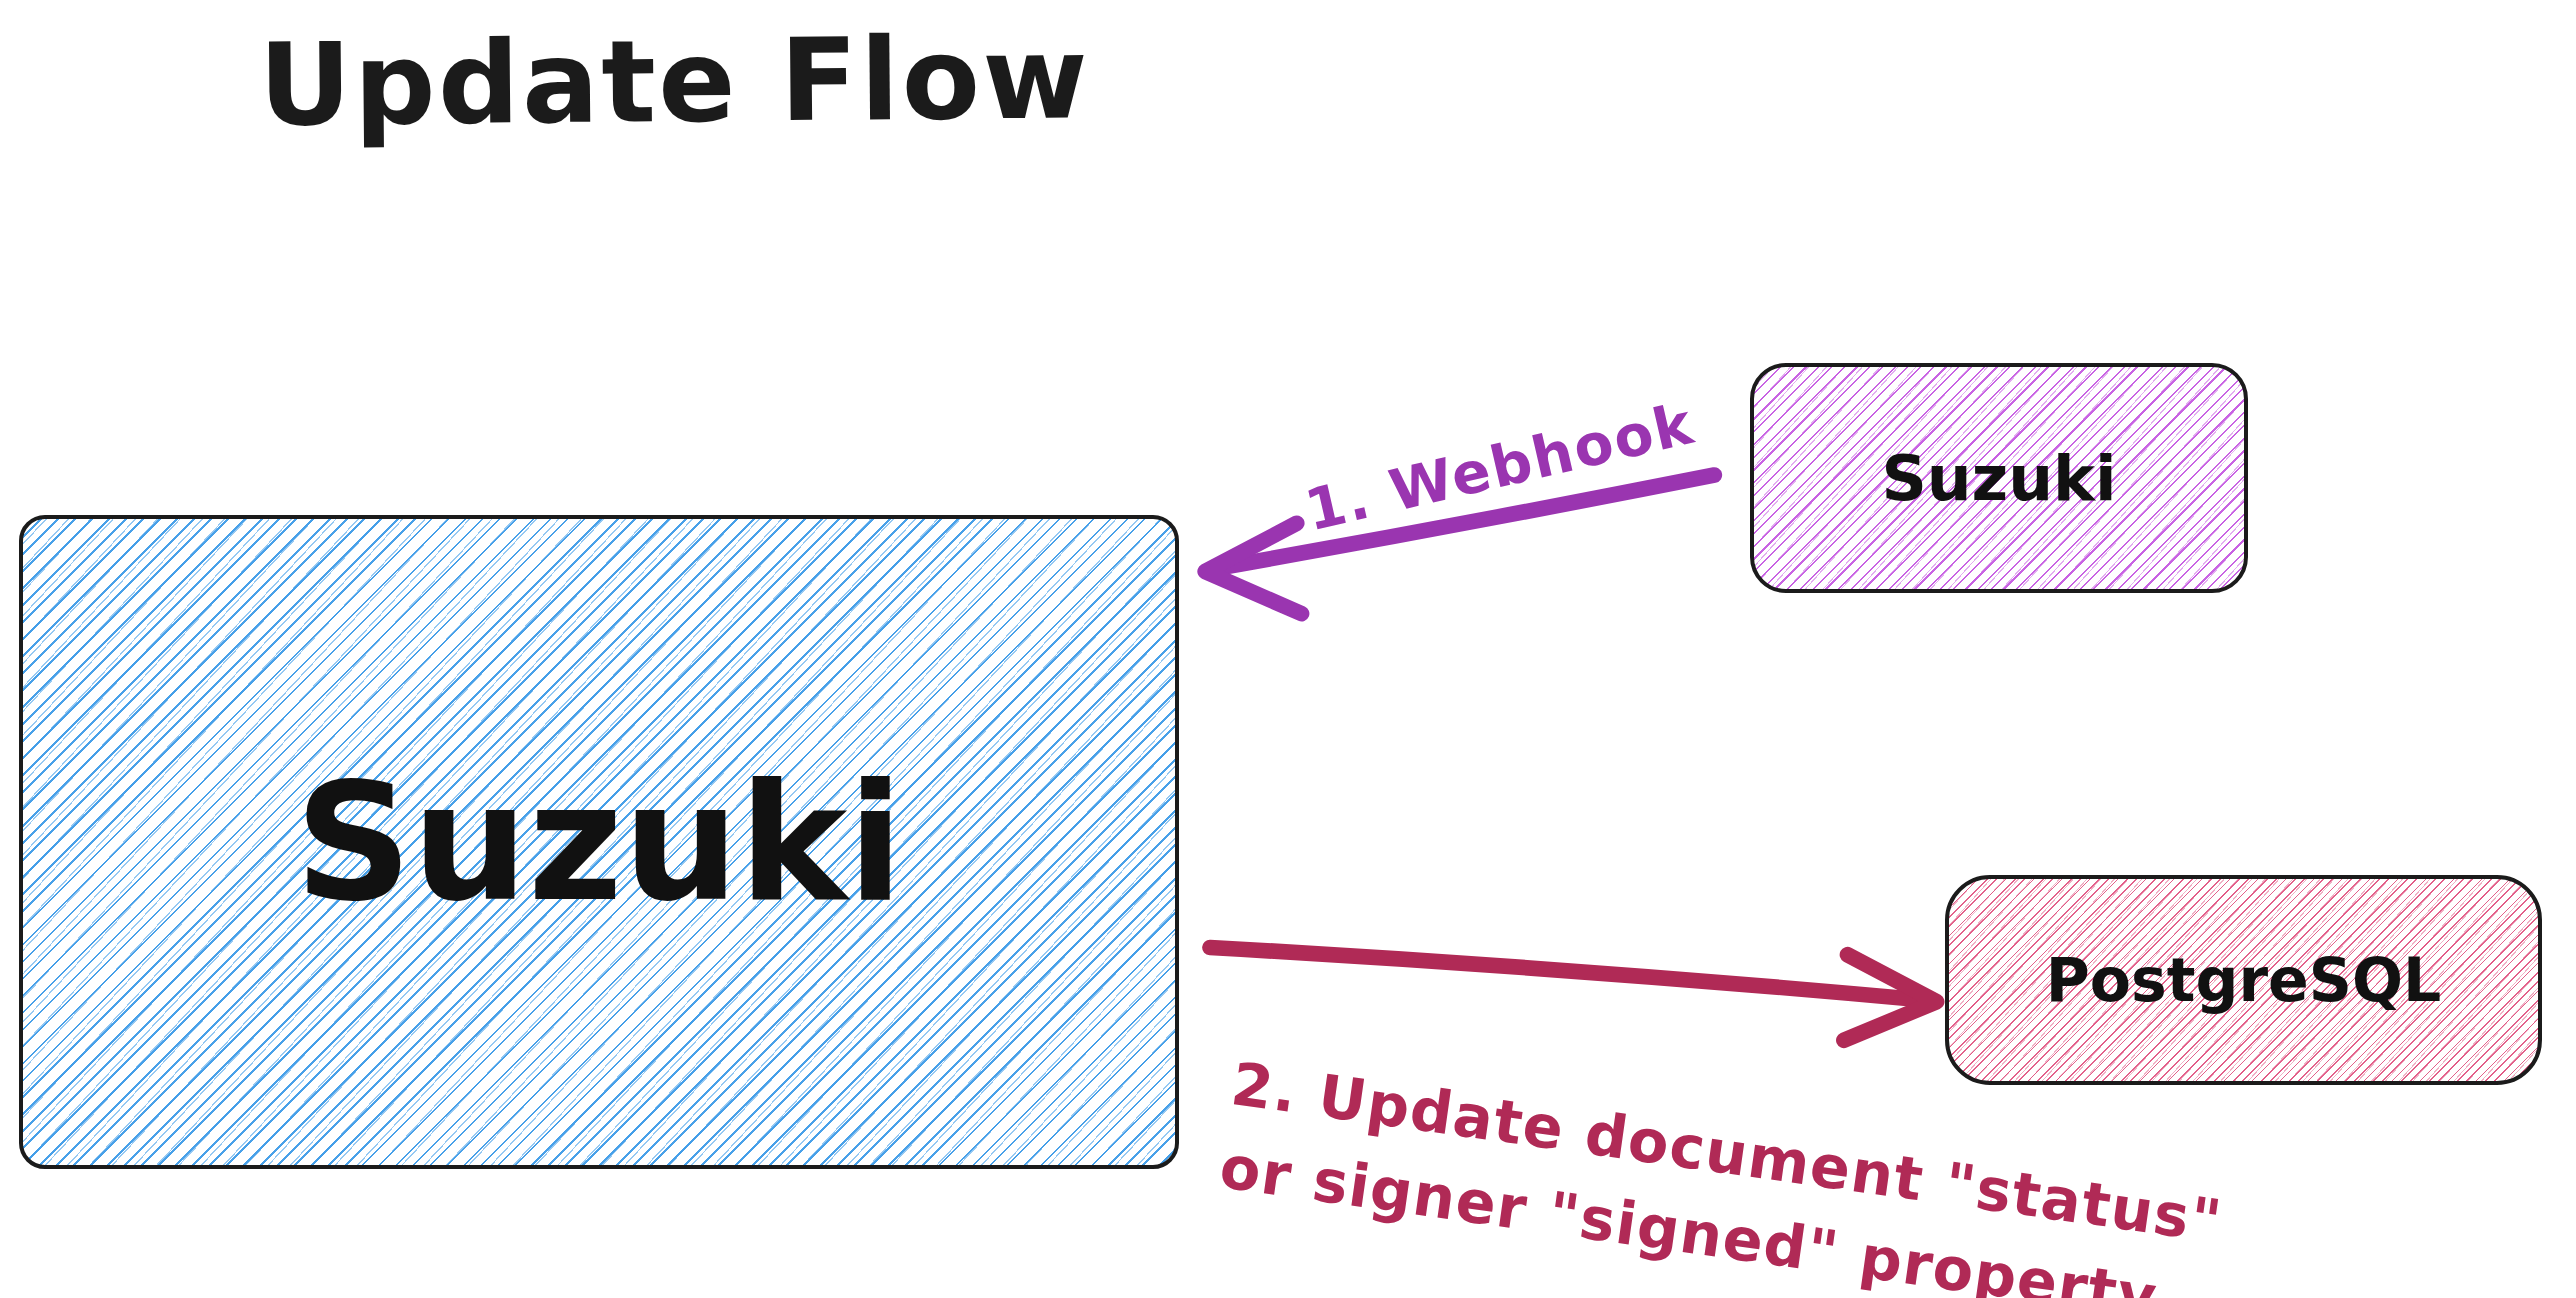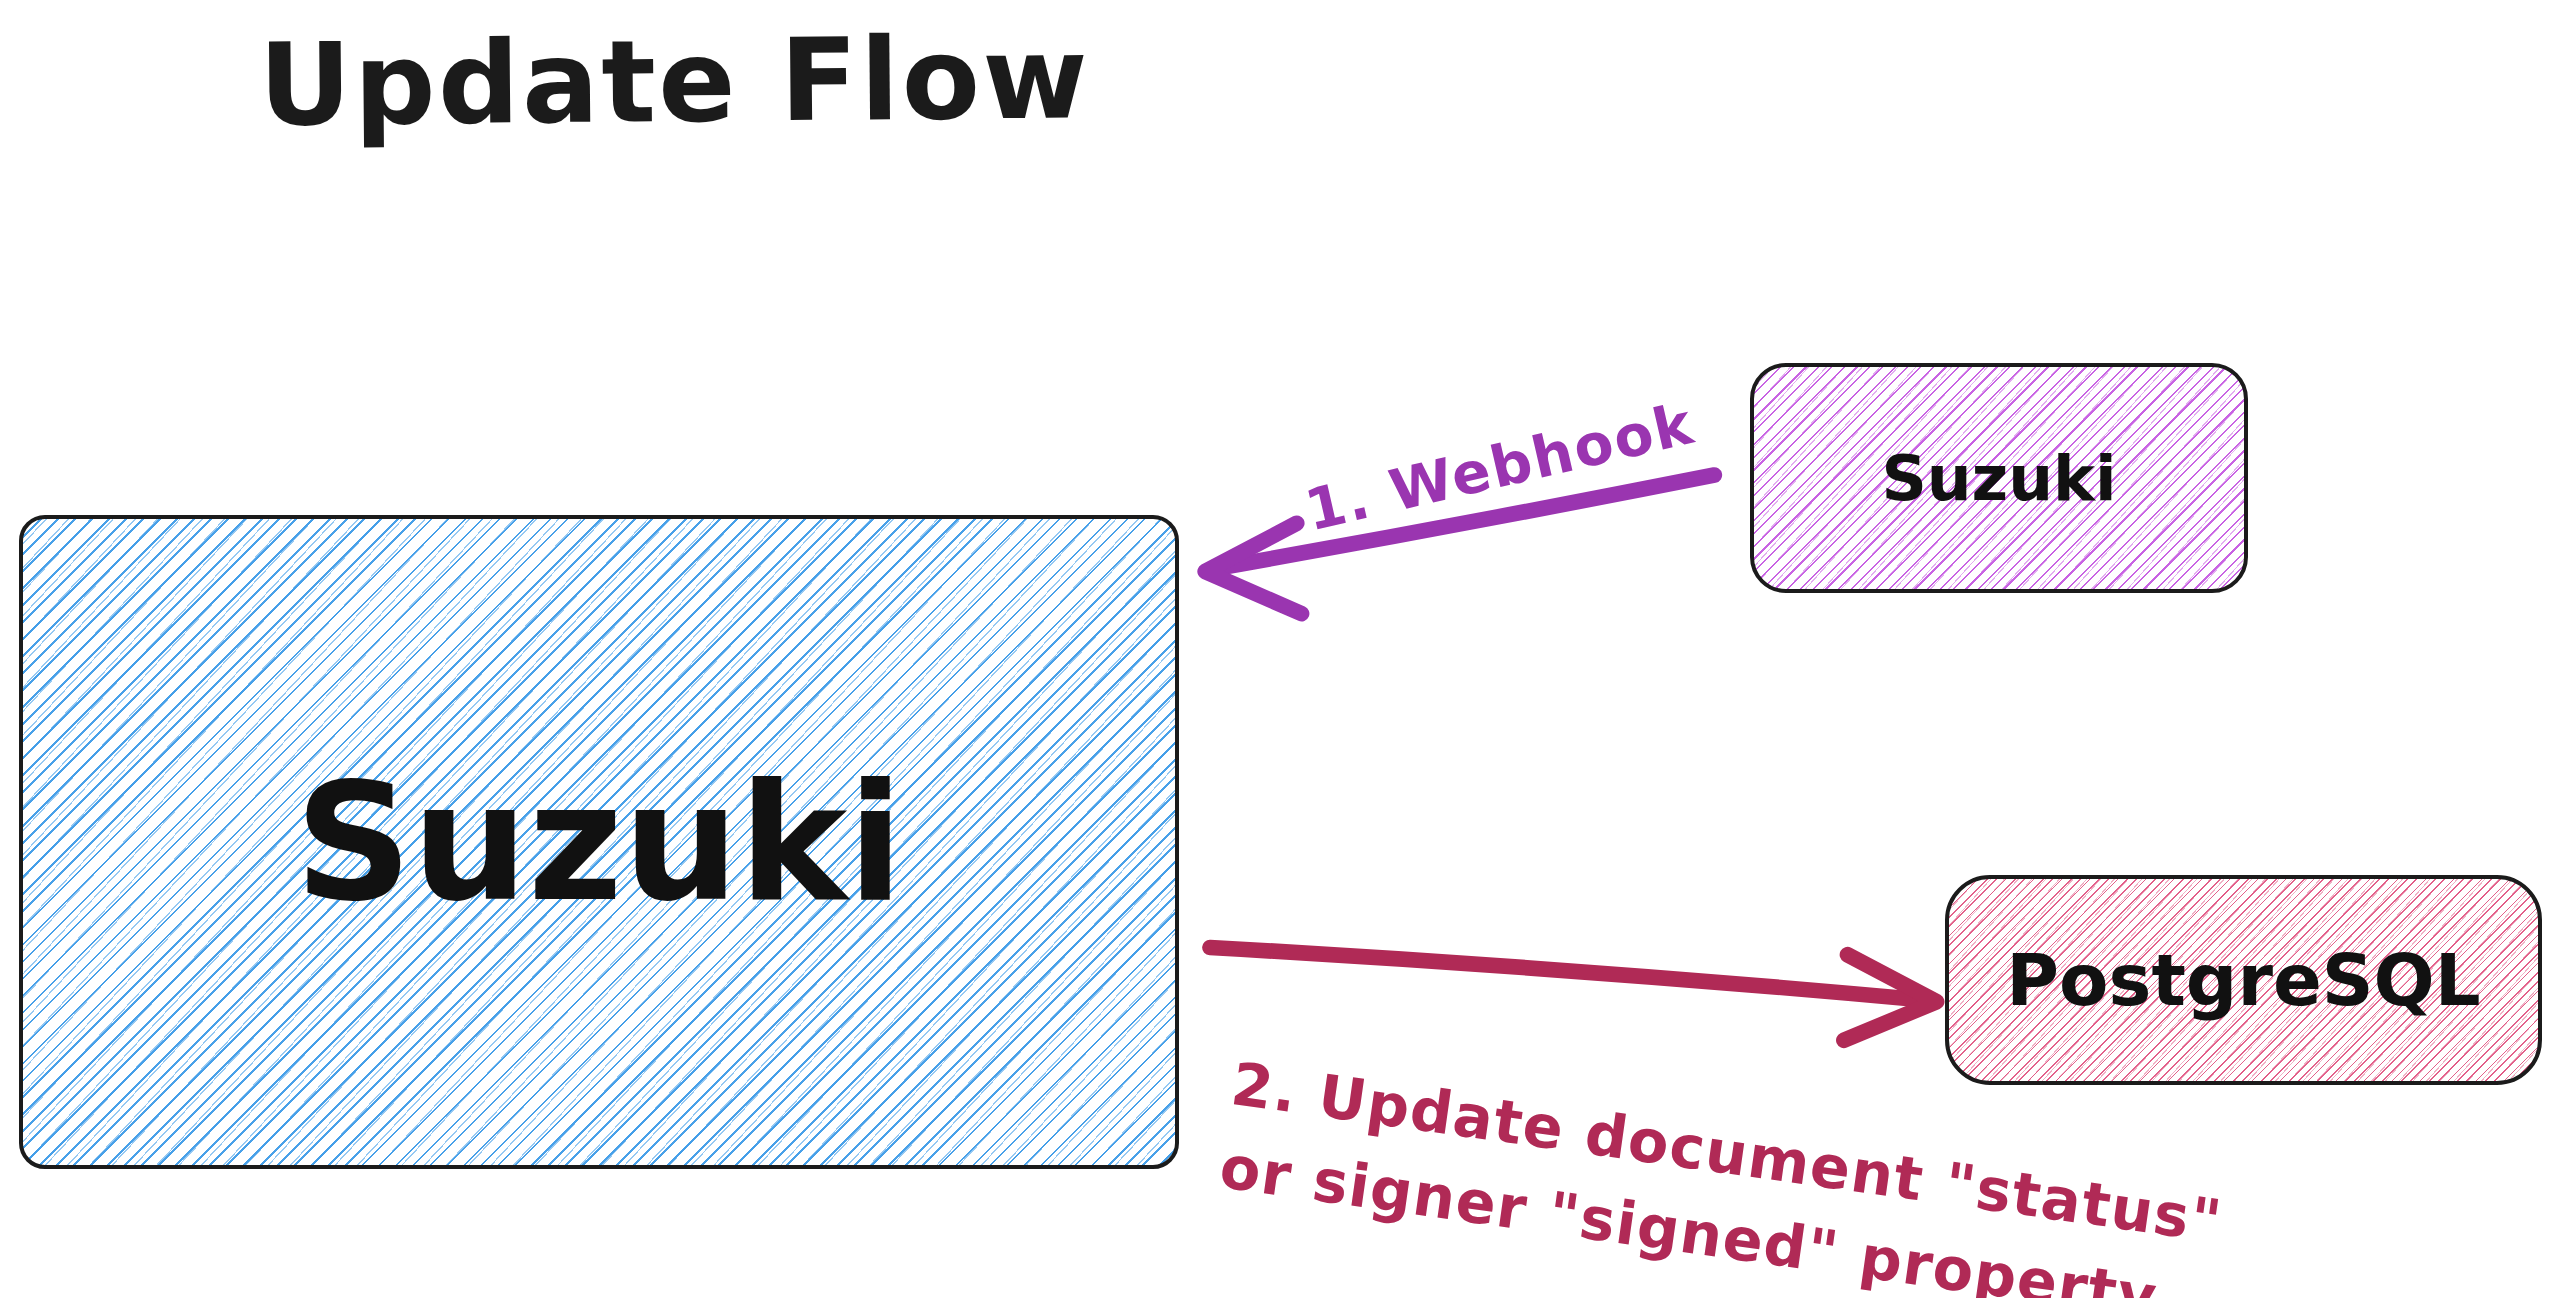--- a/index.html
+++ b/index.html
@@ -57,21 +57,21 @@
     font-size: 63px;
     background-image:
       repeating-linear-gradient(135deg, rgba(198,92,226,0.95) 0 1.6px, transparent 1.6px 9px),
       repeating-linear-gradient(132deg, rgba(198,92,226,0.5) 0 1.1px, transparent 1.1px 13.3px);
   }
   .node-postgresql {
     left: 1945px; top: 875px;
     width: 597px; height: 210px;
     border-radius: 45px;
     border-width: 4.2px;
-    font-size: 72px;
+    font-size: 60px;
     background-image:
       repeating-linear-gradient(135deg, rgba(224,81,127,0.9) 0 1.2px, transparent 1.2px 6.6px),
       repeating-linear-gradient(132deg, rgba(224,81,127,0.45) 0 1px, transparent 1px 10.2px);
   }
   .arrows-layer {
     position: absolute;
     left: 0; top: 0;
     width: 2576px;
     height: 1299px;
     pointer-events: none;

